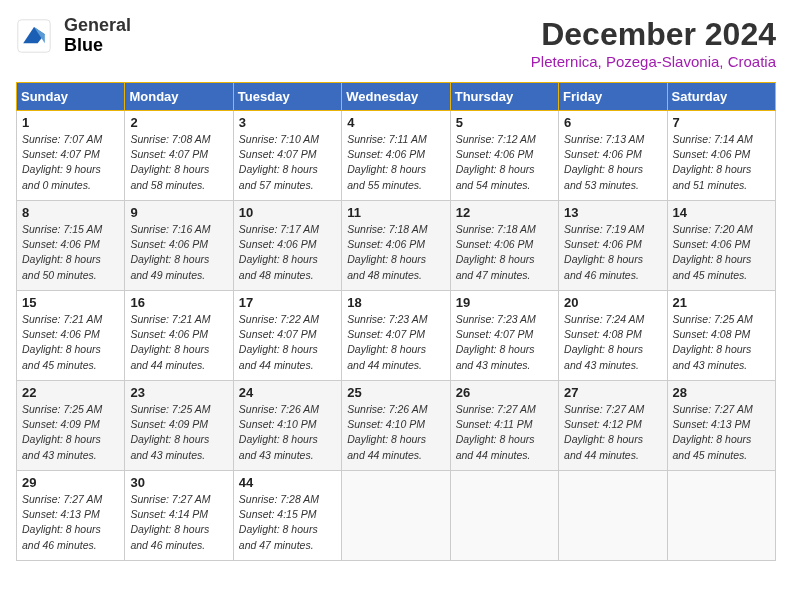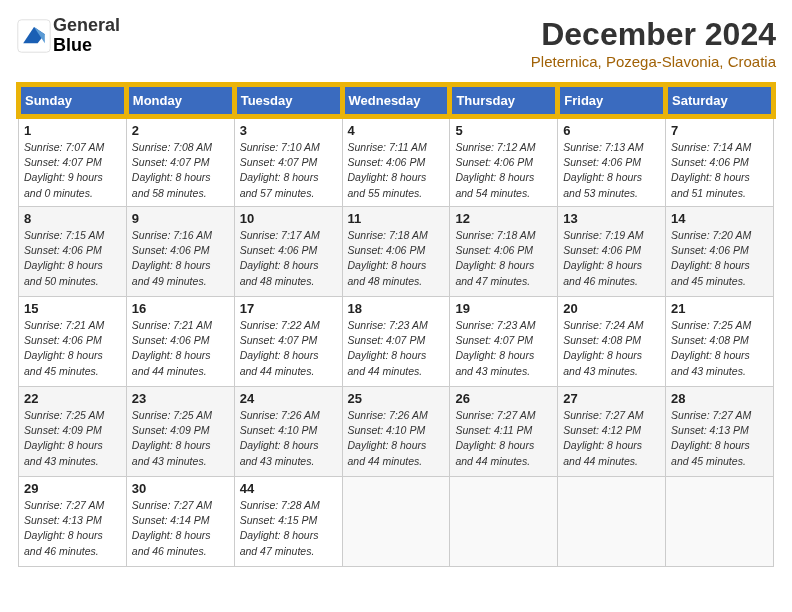--- a/index.html
+++ b/index.html
@@ -12,21 +12,21 @@
     }
     .header-area {
       display: flex;
       justify-content: space-between;
       align-items: flex-start;
       margin-bottom: 12px;
     }
     .logo {
       display: flex;
       align-items: center;
-      gap: 1px;
+      gap: 12px;
     }
     .logo-text {
       font-size: 18px;
       font-weight: bold;
       line-height: 1.1;
     }
     .logo-text .general { color: #333; }
     .logo-text .blue { color: #000000; }
     .logo-icon {
       width: 36px;
@@ -35,35 +35,35 @@
     .title-block {
       text-align: right;
     }
     .month-title {
       font-size: 32px;
       font-weight: bold;
       color: #333;
     }
     .location-title {
       font-size: 15px;
-      color: #a16207;
+      color: #a21caf;
     }
     .calendar {
       width: 100%;
       border-collapse: collapse;
       font-size: 11px;
     }
     .calendar th {
       background-color: #3a6bbf;
       color: #fff;
       padding: 6px 4px;
       text-align: left;
       font-size: 13px;
       font-weight: bold;
-      border: 5px solid #eab308;
+      border: 1px solid #eab308;
     }
     .calendar td {
       border: 1px solid #ccc;
       vertical-align: top;
       padding: 4px 5px;
       width: 108px;
       height: 90px;
       background: #fff;
     }
     .calendar tr:nth-child(even) td {

